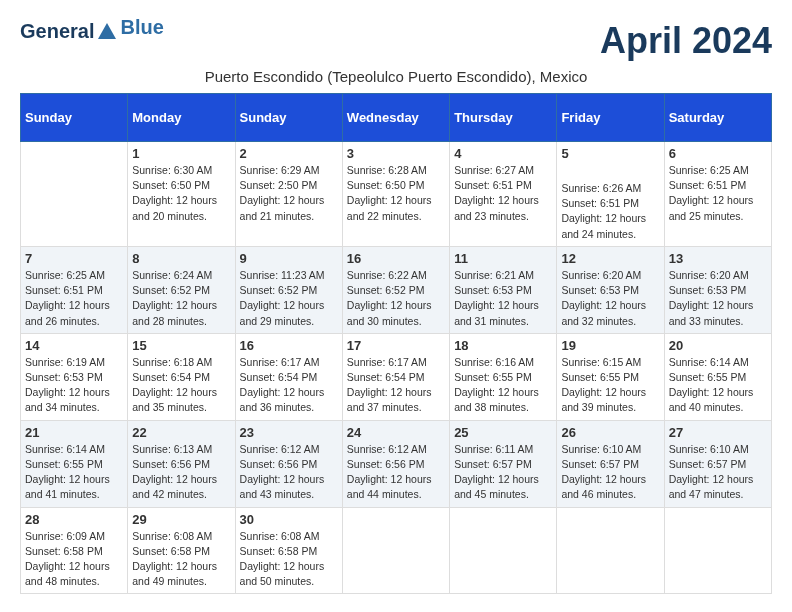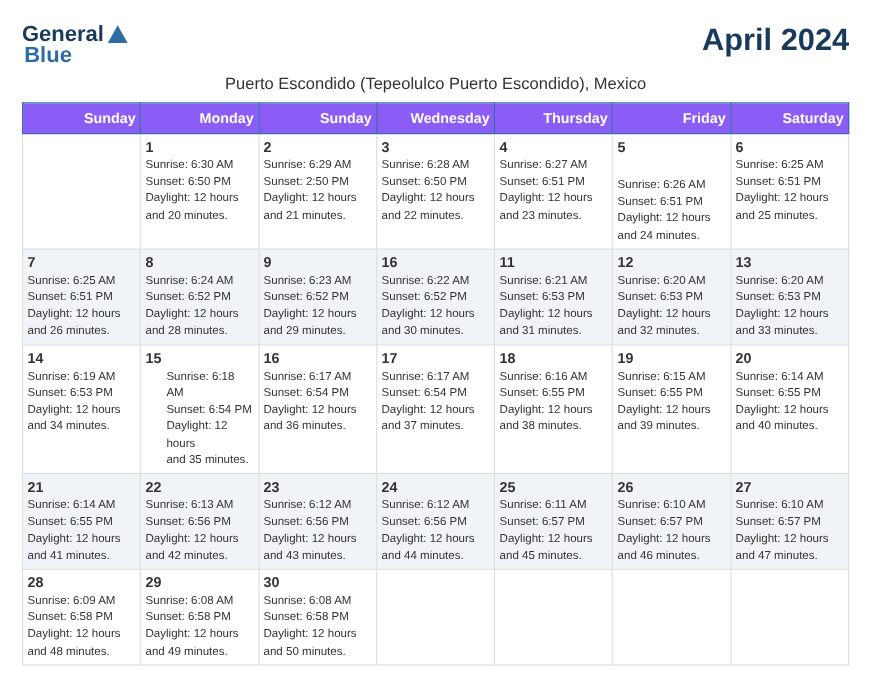--- a/index.html
+++ b/index.html
@@ -10,43 +10,43 @@
       min-height: 612px;
       padding: 20px;
     }
     .header-area {
       display: flex;
       justify-content: space-between;
       align-items: flex-start;
       margin-bottom: 6px;
     }
     .month-title {
-      font-size: 28px;
+      font-size: 36px;
       font-weight: bold;
       color: #1a3a5c;
       text-align: right;
     }
     .location-title {
       text-align: center;
       font-size: 15px;
       color: #333;
       margin-bottom: 8px;
     }
     table {
       width: 100%;
       border-collapse: collapse;
       table-layout: fixed;
     }
     thead tr th {
-      background-color: #8b5cf6;
+      background-color: #1d4ed8;
       color: #fff;
       font-size: 13px;
       font-weight: bold;
-      padding: 6px 4px;
-      text-align: right;
+      padding: 16px 4px;
+      text-align: left;
       border: 1px solid #2e6da4;
     }
     tbody tr {
       border-bottom: 1px solid #ccc;
     }
     tbody tr td {
       vertical-align: top;
       padding: 4px 4px;
       font-size: 11px;
       color: #333;
@@ -68,21 +68,21 @@
       background: #f9f9f9;
     }
     tbody tr:nth-child(odd) td {
       background-color: #fff;
     }
     tbody tr:nth-child(even) td {
       background-color: #f0f4f8;
     }
     .logo-wrapper {
       display: flex;
-      flex-direction: column;
+      flex-direction: row;
       align-items: flex-start;
     }
     .logo-line1 {
       display: flex;
       align-items: center;
     }
   </style>
 </head>
 <body>
 
@@ -169,21 +169,21 @@
         </td>
         <td>
           <span class="day-number">8</span>
           <div class="day-info" style="white-space: pre-line;">Sunrise: 6:24 AM
 Sunset: 6:52 PM
 Daylight: 12 hours
 and 28 minutes.</div>
         </td>
         <td>
           <span class="day-number">9</span>
-          <div class="day-info" style="white-space: pre-line;">Sunrise: 6:23 AM
+          <div class="day-info" style="white-space: pre-line;">Sunrise: 11:23 AM
 Sunset: 6:52 PM
 Daylight: 12 hours
 and 29 minutes.</div>
         </td>
         <td>
           <span class="day-number">16</span>
           <div class="day-info" style="white-space: pre-line;">Sunrise: 6:22 AM
 Sunset: 6:52 PM
 Daylight: 12 hours
 and 30 minutes.</div>
@@ -213,21 +213,21 @@
       <tr>
         <td>
           <span class="day-number">14</span>
           <div class="day-info" style="white-space: pre-line;">Sunrise: 6:19 AM
 Sunset: 6:53 PM
 Daylight: 12 hours
 and 34 minutes.</div>
         </td>
         <td>
           <span class="day-number">15</span>
-          <div class="day-info" style="white-space: pre-line; margin-left: 19px;">Sunrise: 6:18 AM
+          <div class="day-info" style="white-space: pre-line;">Sunrise: 6:18 AM
 Sunset: 6:54 PM
 Daylight: 12 hours
 and 35 minutes.</div>
         </td>
         <td>
           <span class="day-number">16</span>
           <div class="day-info" style="white-space: pre-line;">Sunrise: 6:17 AM
 Sunset: 6:54 PM
 Daylight: 12 hours
 and 36 minutes.</div>

